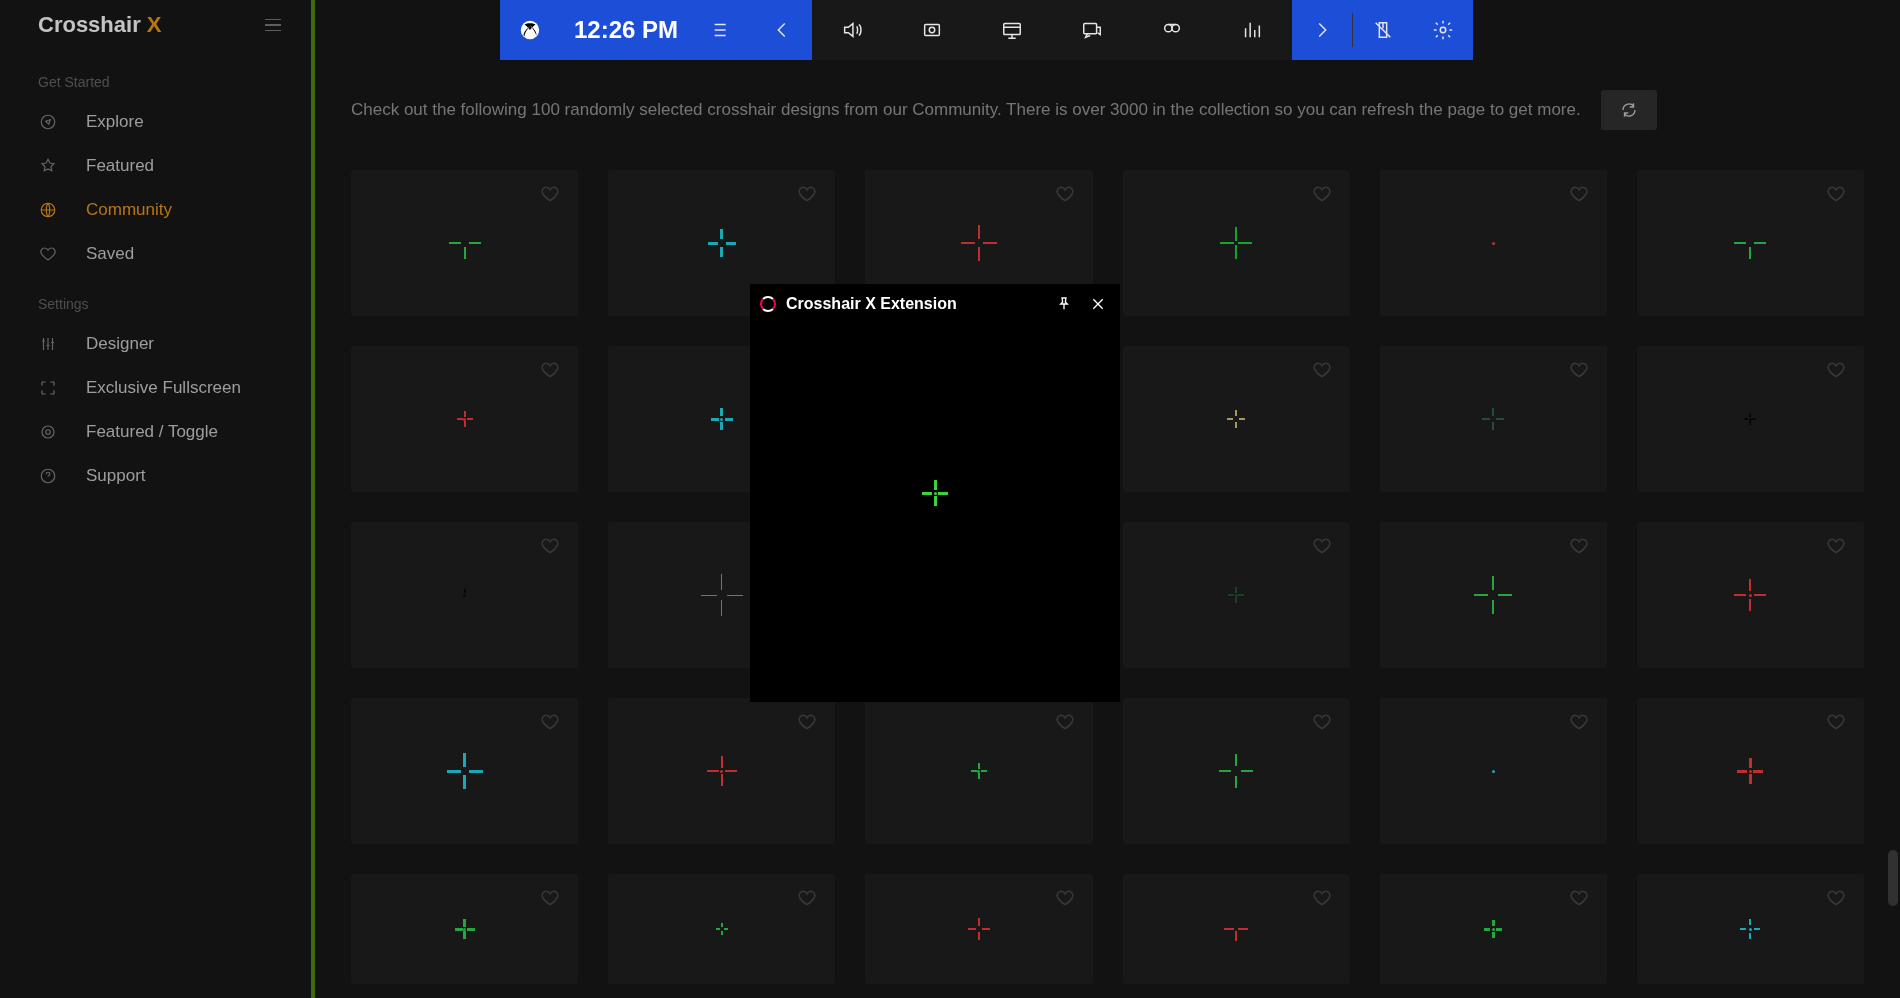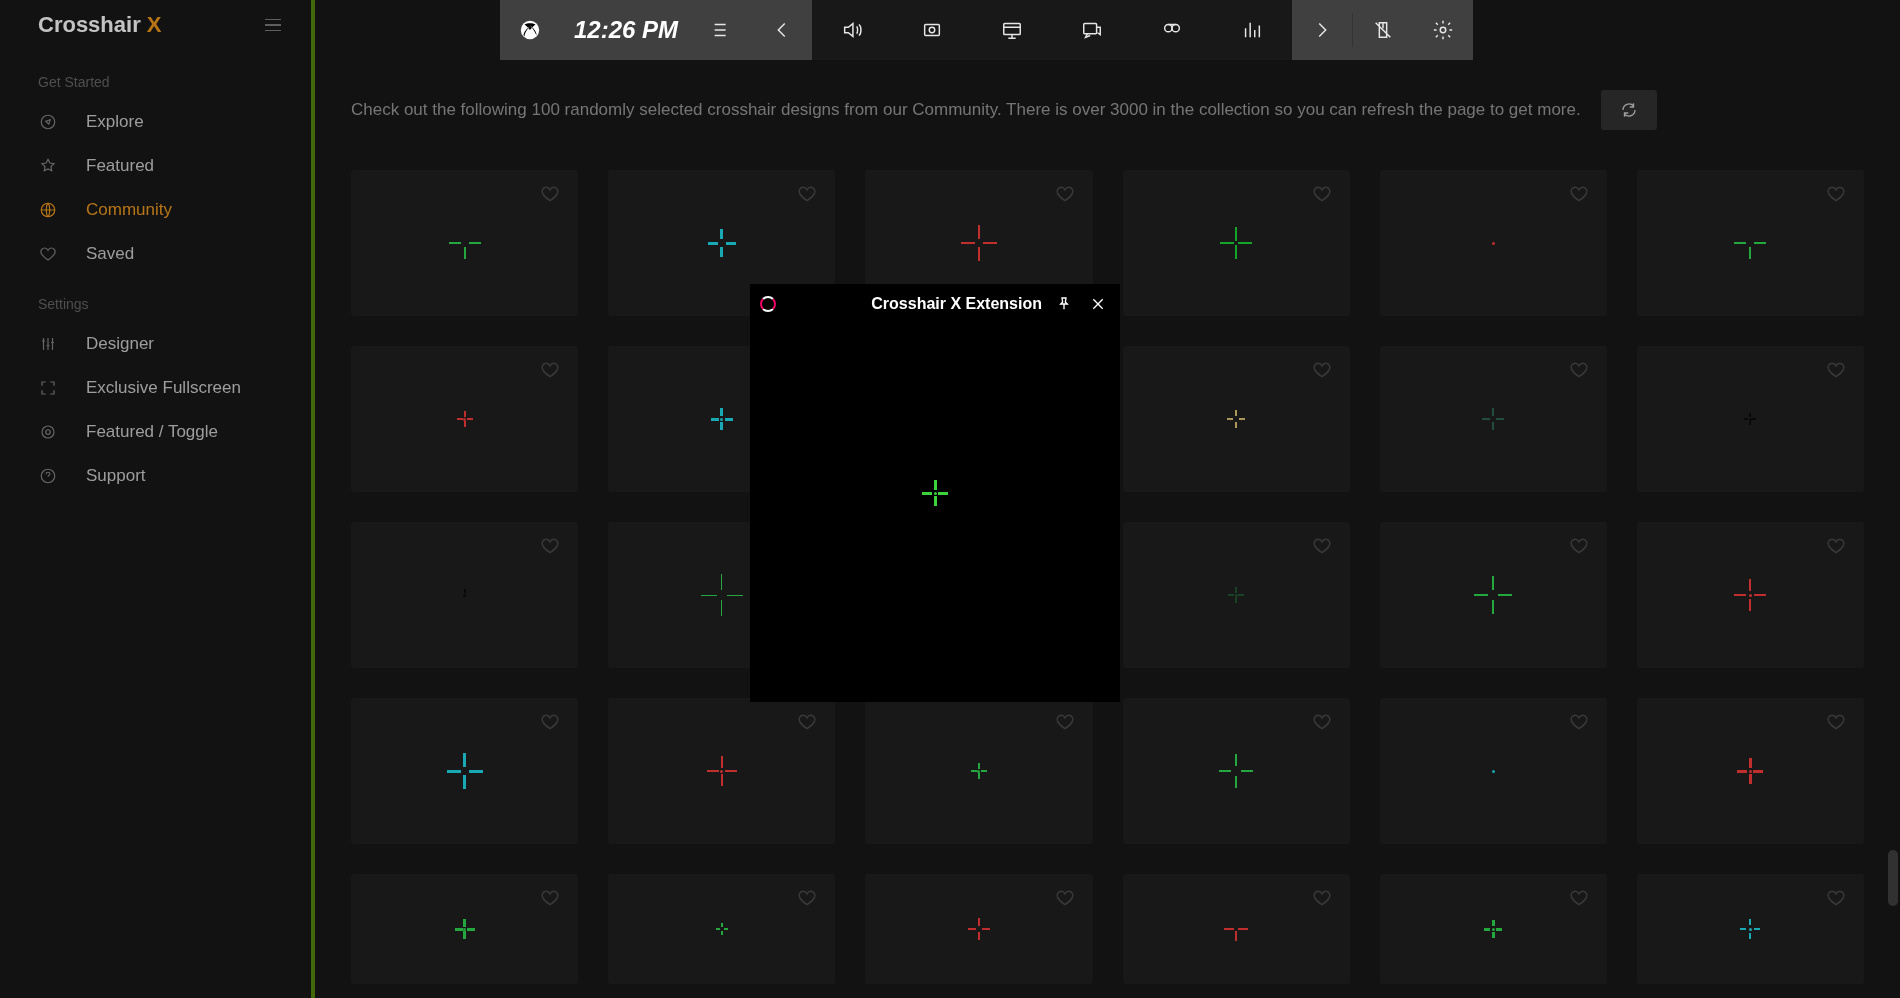--- a/index.html
+++ b/index.html
@@ -22,21 +22,21 @@
     display: flex;
     align-items: center;
     z-index: 500;
   }
   .gb-seg {
     height: 60px;
     display: flex;
     align-items: center;
     background: #000;
   }
-  .gb-dark { background: #404040; font-style: italic; }
+  .gb-dark { background: #1d4ed8; }
   .gb-darker { background: #181818; }
   .gb-item {
     width: 60px;
     height: 60px;
     display: flex;
     align-items: center;
     justify-content: center;
     color: #e6e6e6;
   }
   .gb-item.wide { width: 80px; }
@@ -169,21 +169,20 @@
     height: 418px;
     background: #000;
     z-index: 1000;
   }
   .ov-titlebar {
     height: 40px;
     display:flex;
     align-items:center;
     padding: 0 10px;
     gap: 10px;
-    text-align: right;
   }
   .ov-ico { width:16px; height:16px; border:2px solid #fff; border-radius:50%; box-sizing:border-box; border-left-color:#e06; border-right-color:#e06; }
   .ov-title { color:#fff; font-size:16px; font-weight:600; flex:1; }
   .ov-btn { width:24px; height:24px; display:flex; align-items:center; justify-content:center; }
   .ov-btn svg{ width:16px; height:16px; stroke:#fff; fill:none; stroke-width:2;}
   .ov-body { position:absolute; inset:0; display:flex; align-items:center; justify-content:center; }
 
   
   .dim {
     position:absolute;

